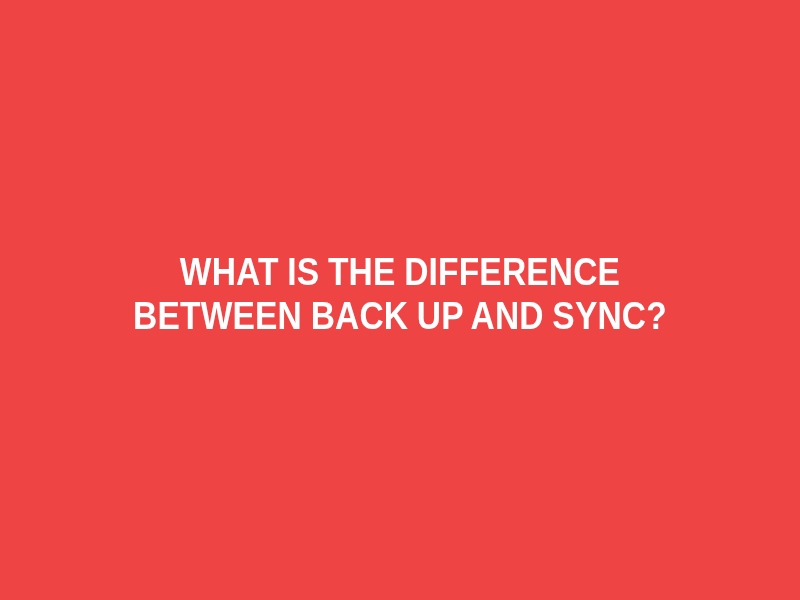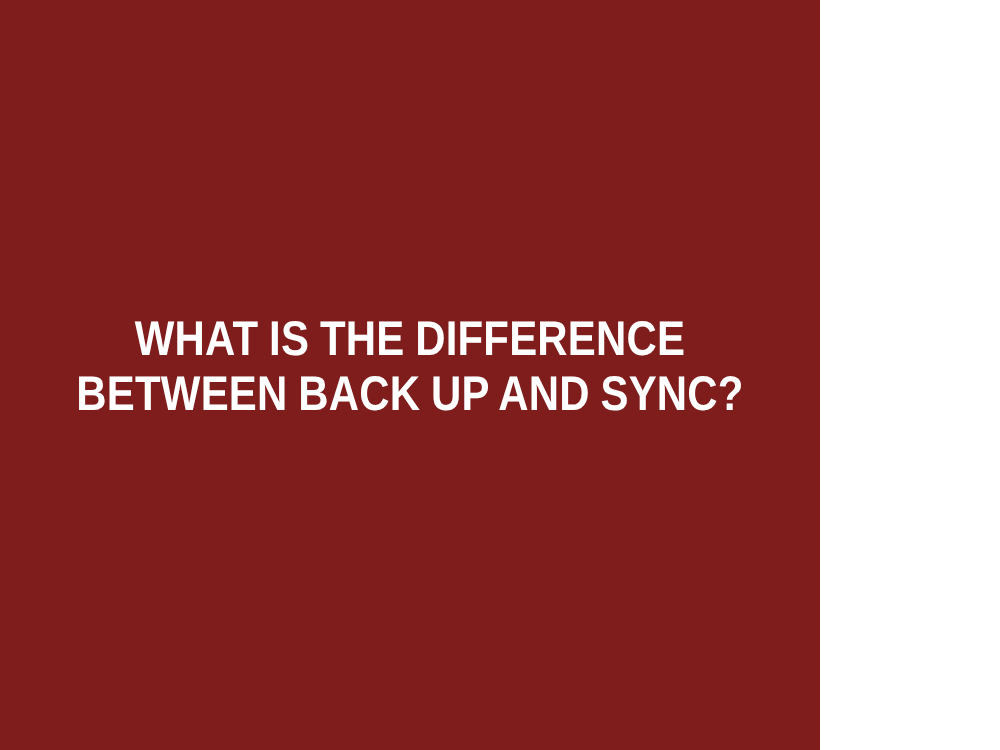--- a/index.html
+++ b/index.html
@@ -10,23 +10,23 @@
   body {
     width: 800px;
     height: 600px;
     overflow: hidden;
     font-family: "Liberation Sans", "DejaVu Sans", sans-serif;
   }
 
   
   .hero {
     position: relative;
-    width: 656px;
+    width: 800px;
     height: 600px;
-    background: #7f1d1d;
+    background: #ef4444;
     box-sizing: border-box;
     display: flex;
     align-items: center;
     justify-content: center;
   }
 
   
   .title-block {
     width: 712px;
     margin: 0 auto;

